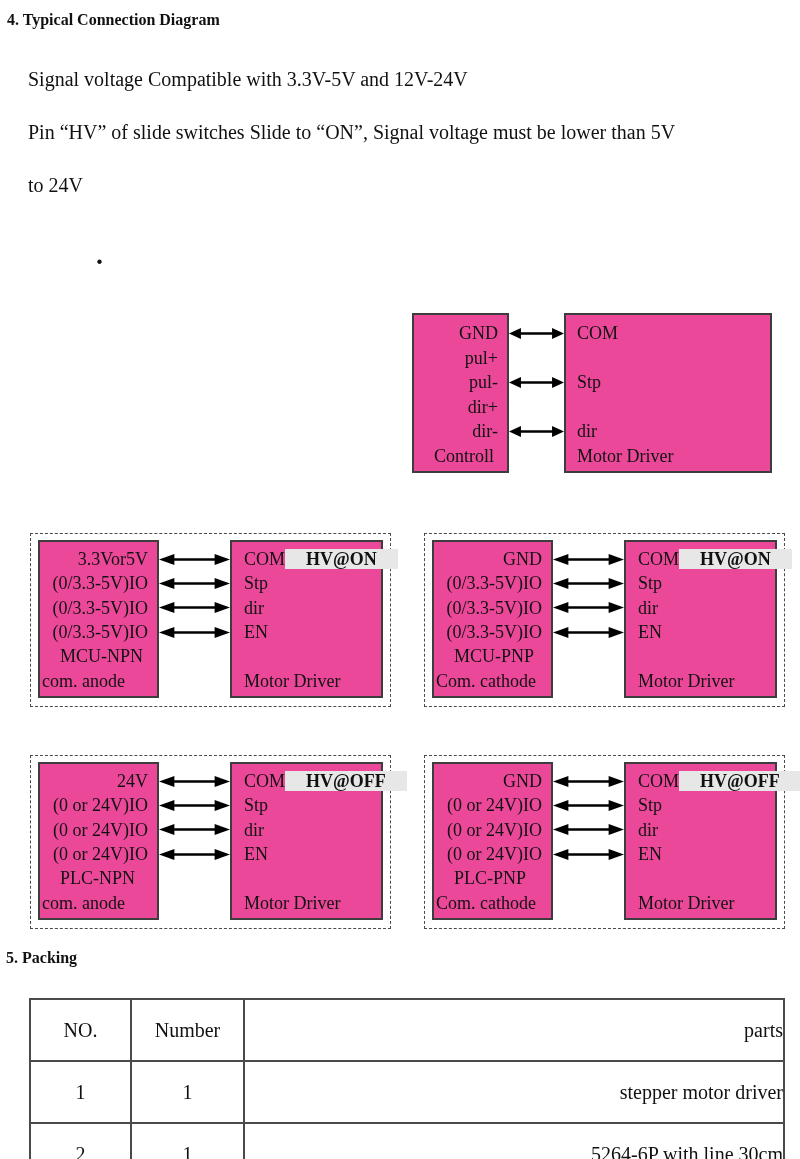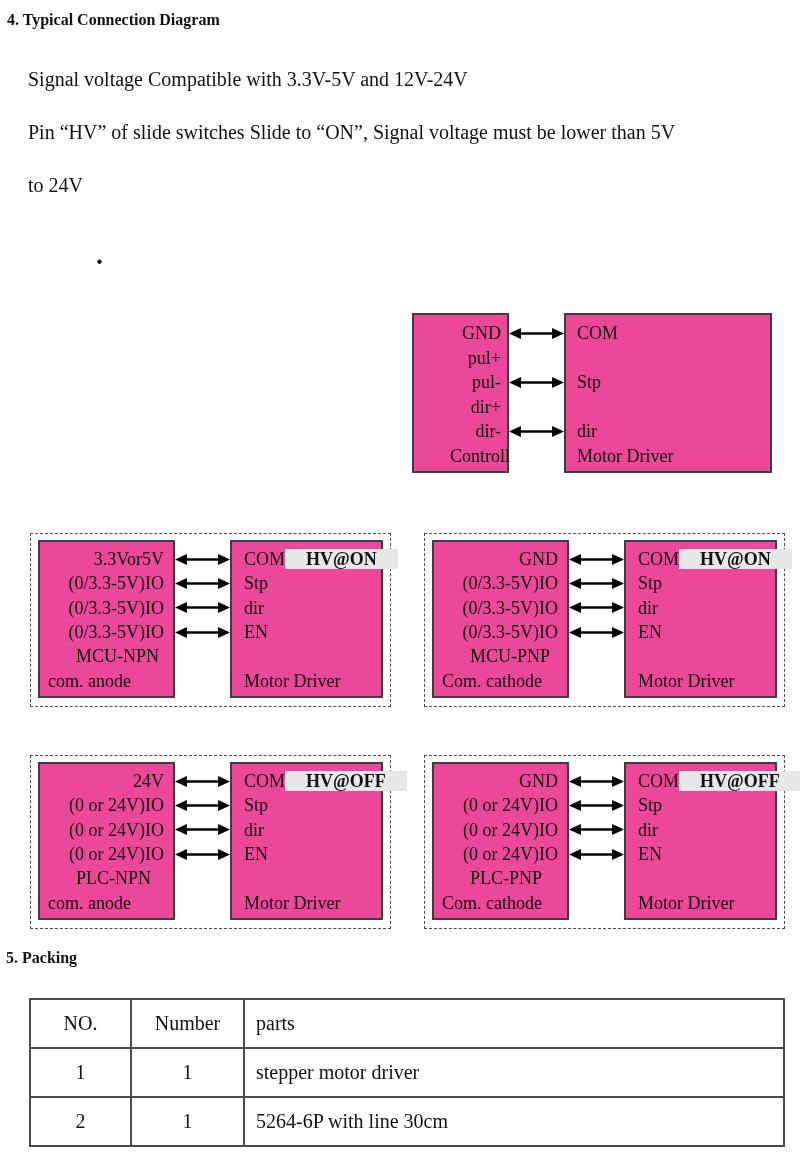--- a/index.html
+++ b/index.html
@@ -23,47 +23,47 @@
     display:grid;grid-template-rows:repeat(6,1fr);
     padding:6px 0 3px;background:#ec4899;
   }
   .cdiag .lbox{width:97px}
   .cdiag .rbox{width:208px}
   .cdiag .arrowcol{width:55px}
   .arrowcol{display:grid;grid-template-rows:repeat(6,1fr);padding:8px 0 5px}
   .row{display:flex;align-items:center;font-size:18px;line-height:1;white-space:nowrap}
   .pin-r{justify-content:flex-end;padding-right:9px}
   .lbl{justify-content:flex-start}
-  .lbl1{padding-left:36px}
-  .lbl2{padding-left:8px}
+  .lbl1{padding-left:20px}
+  .lbl2{padding-left:2px}
   .pin-l{justify-content:space-between;padding-left:12px;padding-right:2px}
   .cdiag .pin-l{padding-left:11px}
   .darrow{width:100%;height:13px;display:block}
   .darrow line{stroke:var(--arrow,#000);stroke-width:2.6}
   .darrow polygon{fill:var(--arrow,#000)}
   .badge{background:var(--badge-bg,#e7e7e7);font-weight:bold;font-size:18px;padding:1px 21px}
 
   .quad-grid{
     position:absolute;left:30px;top:533px;
     display:grid;grid-template-columns:361px 361px;column-gap:33px;row-gap:48px;
   }
   .quad{height:174px;border:1px dashed #4a4a4a;padding:6px 7px 8px;display:flex;background:#fff}
   .quad .box{height:158px;padding:5px 0 3px}
-  .quad .lbox{width:137px}
+  .quad .lbox{width:121px}
   .quad .rbox{width:153px}
   .quad .arrowcol{flex:1;padding:7px 0 5px}
 
   
   .ptable{position:absolute;left:29px;top:998px;width:756px;border-collapse:collapse;background:#fff}
   .ptable th,.ptable td{
     border:2px solid var(--table-border,#4a4a4a);
-    font-weight:normal;font-size:20px;height:49px;
+    font-weight:normal;font-size:20px;height:62px;
   }
   .ptable .c0,.ptable .c1{text-align:center}
-  .ptable .c2{text-align:left;padding-left:11px}
+  .ptable .c2{text-align:right;padding-left:27px}
 </style>
 </head>
 <body>
 
 <div class="page">
 
   <div class="h1 s4">4. Typical Connection Diagram</div>
 
   <div class="paras">
     <p>Signal voltage Compatible with 3.3V-5V and 12V-24V</p>

